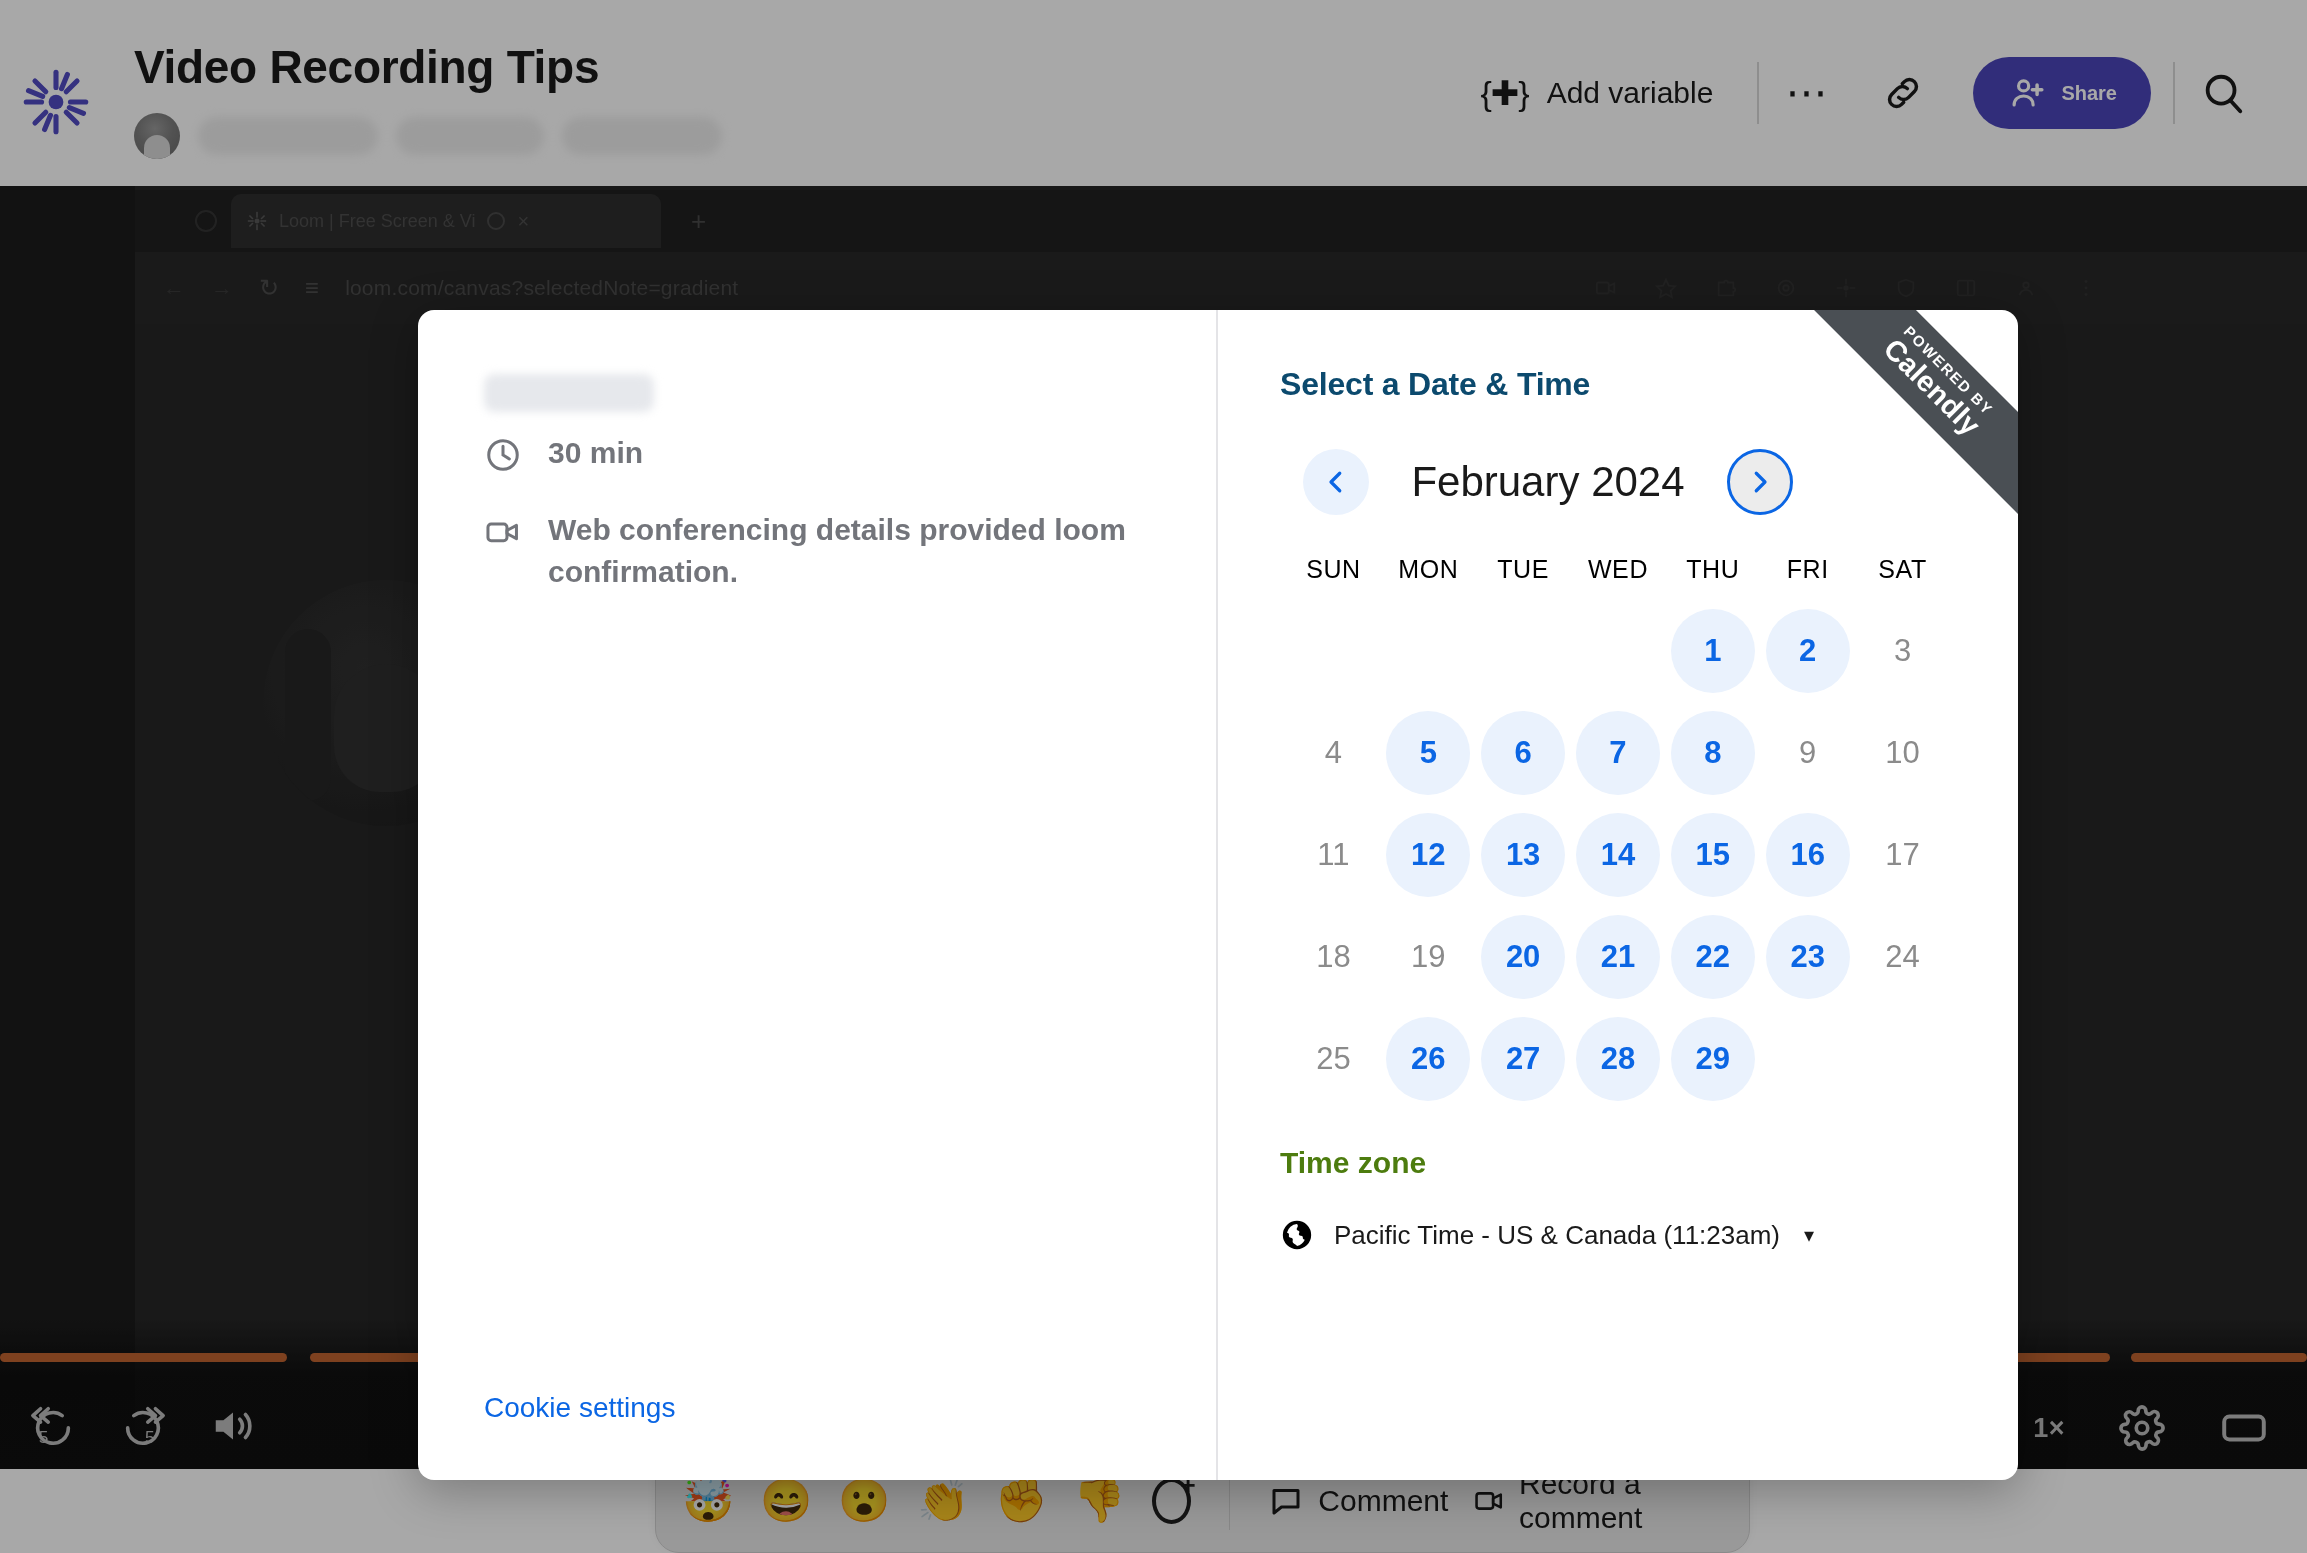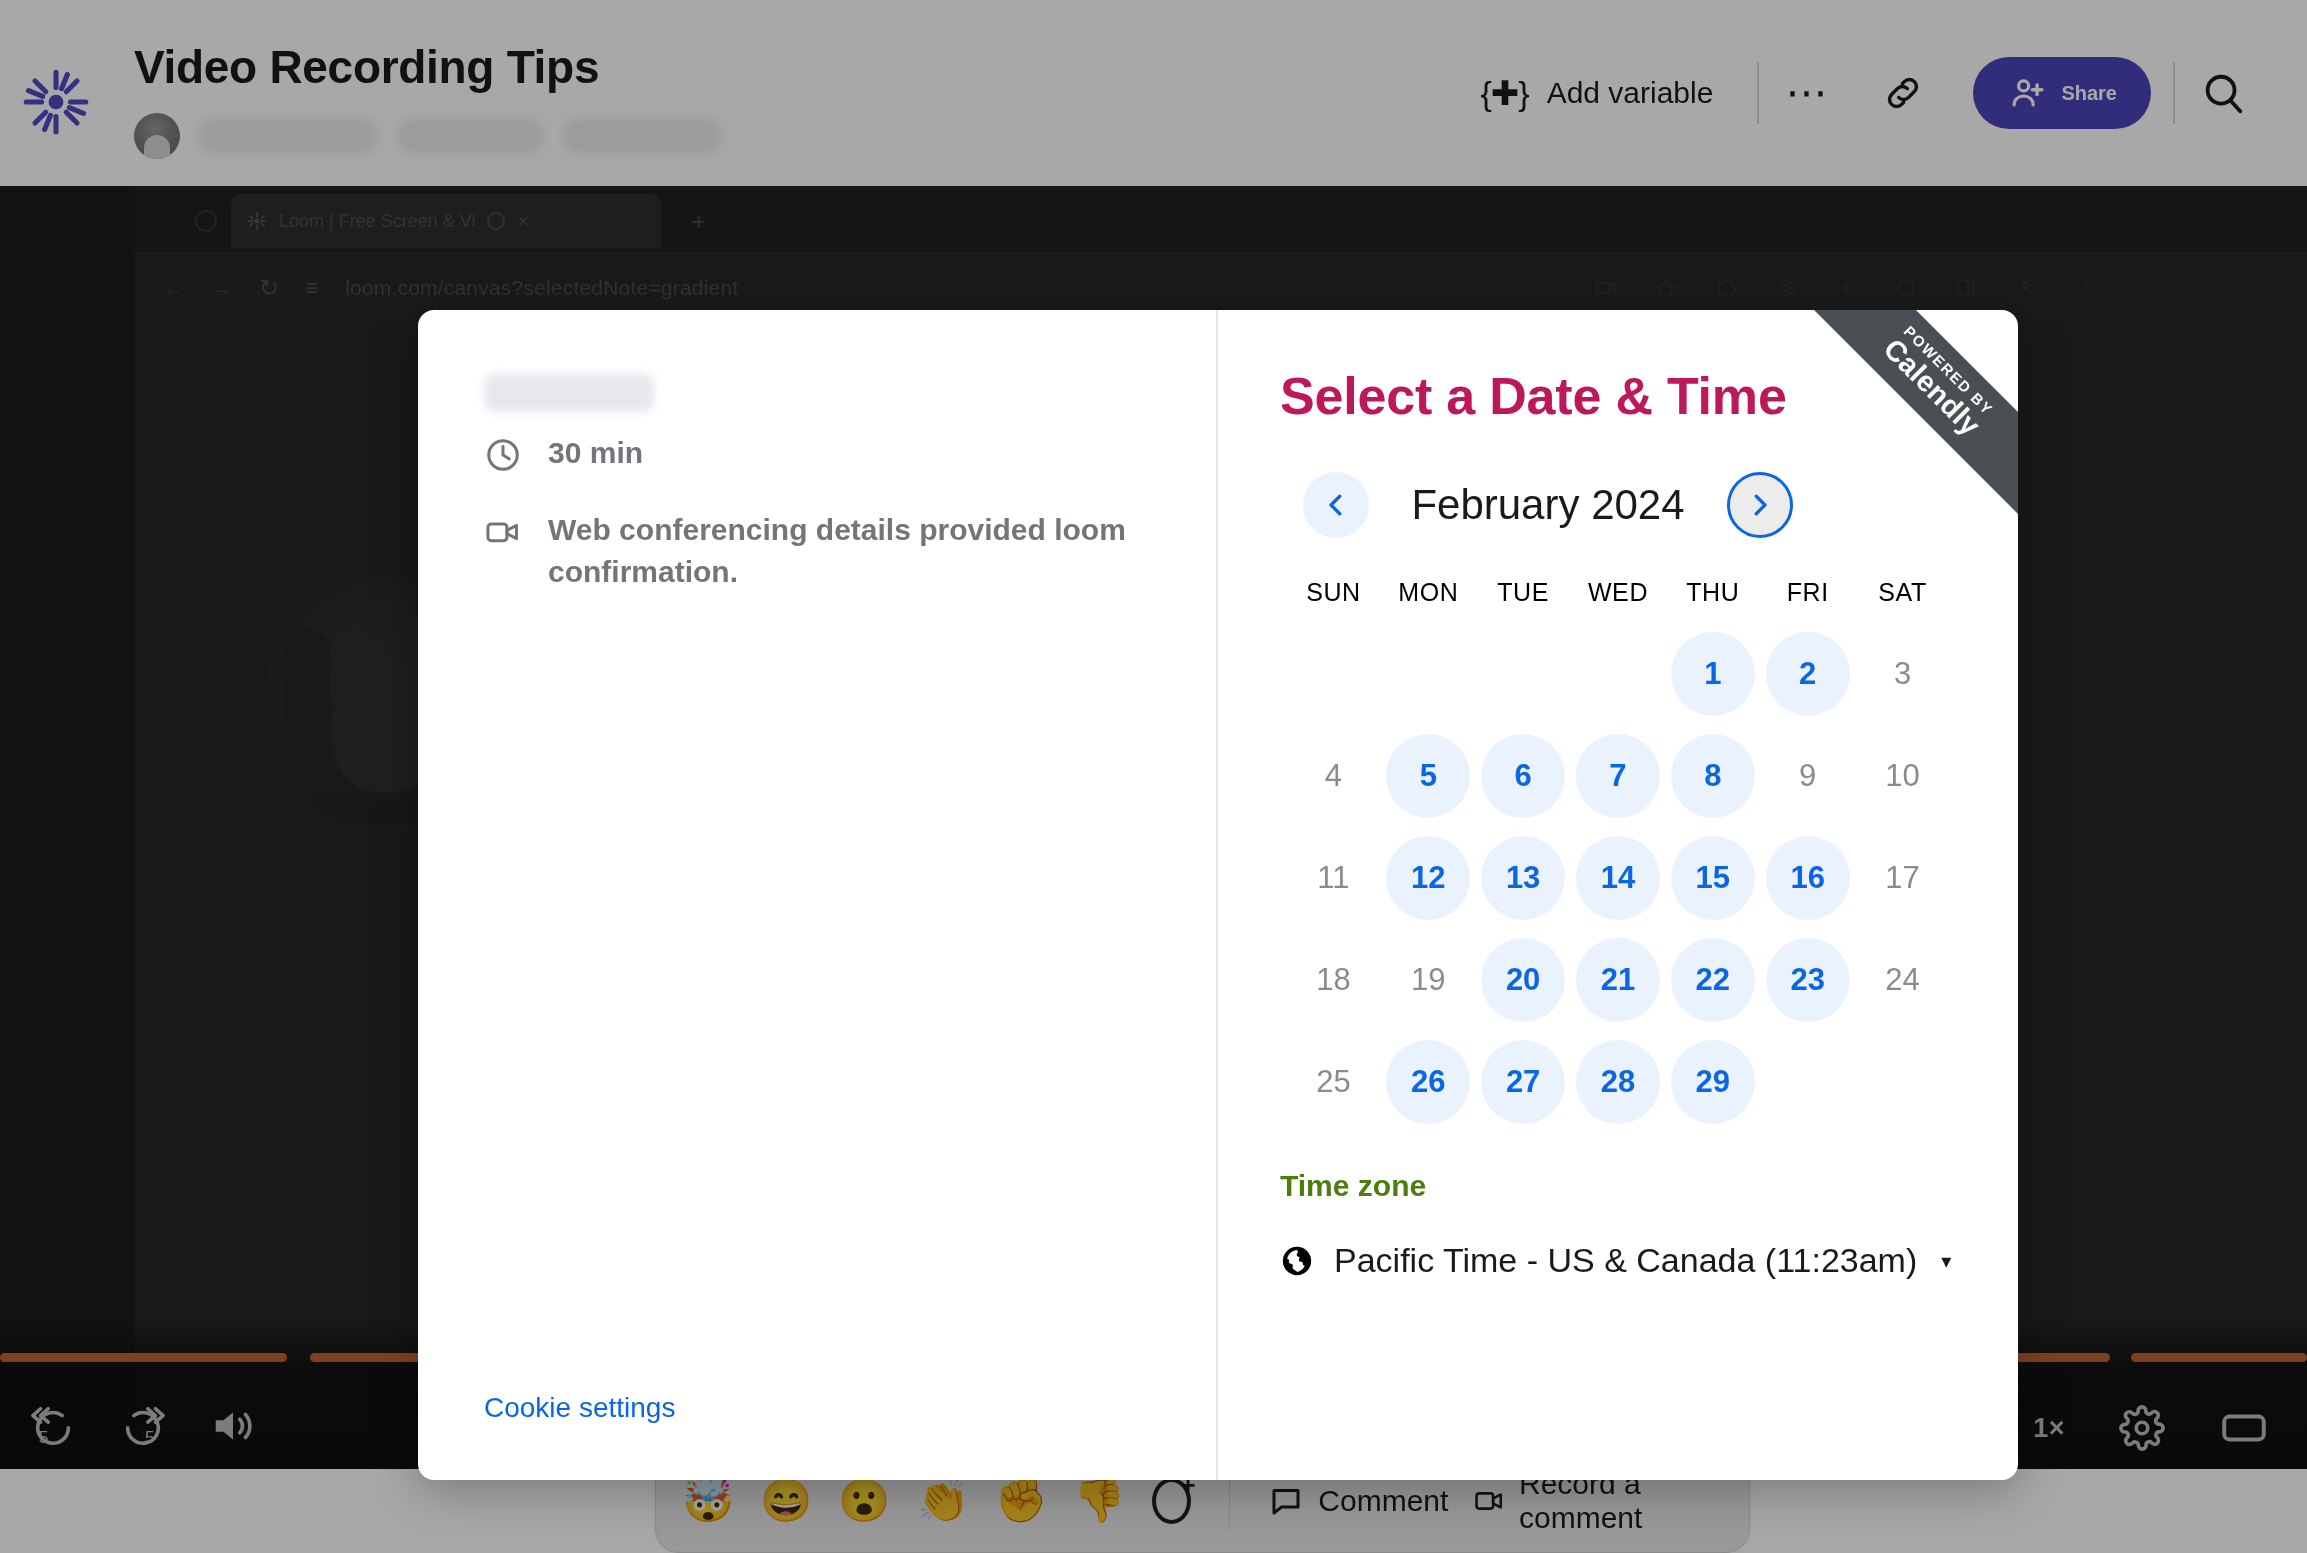--- a/index.html
+++ b/index.html
@@ -205,21 +205,21 @@
   }
   .detail-row { display: flex; align-items: flex-start; gap: 26px; margin-bottom: 34px; }
   .detail-icon { color: #73757b; flex: none; margin-top: 4px; }
   .detail-text { font-size: 30px; font-weight: 700; color: #73757b; line-height: 1.42; max-width: 600px; }
   .cookie-link {
     position: absolute; left: 66px; bottom: 56px;
     font-size: 28px; color: #0b66e4; text-decoration: none; cursor: pointer;
   }
 
   .cal-right { flex: 1; padding: 56px 62px 0 62px; position: relative; }
-  .cal-heading { font-size: 52px; font-weight: 700; color: #be185d; letter-spacing: -0.2px; }
+  .cal-heading { font-size: 32px; font-weight: 700; color: #0c4a6e; letter-spacing: -0.2px; }
 
   .month-nav {
     display: flex; align-items: center; justify-content: center; gap: 42px;
     margin-top: 46px; padding-right: 140px;
   }
   .nav-circle {
     width: 66px; height: 66px; border-radius: 50%; background: #eaf2fd;
     display: flex; align-items: center; justify-content: center;
     color: #0b66e4; cursor: pointer; border: 3px solid transparent; flex: none;
   }
@@ -246,21 +246,21 @@
   }
   .day.available {
     background: #eaf2fd; color: #0b66e4; font-weight: 700; cursor: pointer;
   }
   .day.unavailable { color: #8b8b8b; font-weight: 400; }
   .day.empty { visibility: hidden; }
 
   .tz-block { margin-top: 42px; }
   .tz-title { font-size: 30px; font-weight: 700; color: #4d7c0f; margin-bottom: 38px; }
   .tz-row { display: flex; align-items: center; gap: 20px; cursor: pointer; }
-  .tz-text { font-size: 34px; color: #1a1a1a; text-align: right; }
+  .tz-text { font-size: 26px; color: #1a1a1a; text-align: right; }
   .tz-caret { font-size: 20px; color: #1a1a1a; margin-left: 4px; }
 
   .cal-ribbon {
     position: absolute; right: -84px; top: 36px; width: 330px; height: 72px;
     background: #4a4f54; transform: rotate(45deg);
     display: flex; flex-direction: column; align-items: center; justify-content: center;
     color: #ffffff; overflow: hidden; z-index: 3;
   }
   .ribbon-small { font-size: 15px; font-weight: 700; letter-spacing: 1.6px; line-height: 1; }
   .ribbon-big { font-size: 29px; font-weight: 700; letter-spacing: .2px; line-height: 1.15; }

